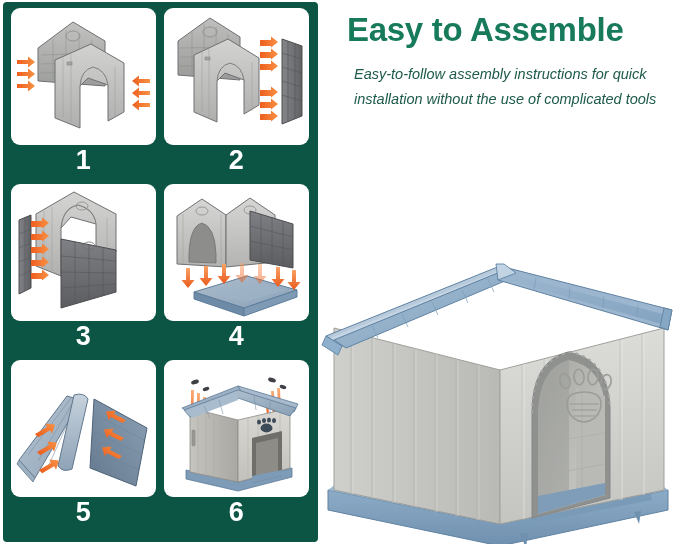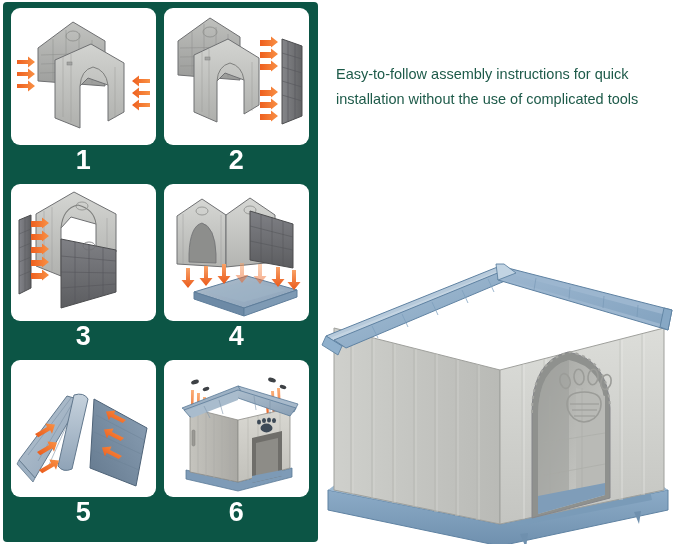--- a/index.html
+++ b/index.html
@@ -25,22 +25,22 @@
   .step-num{position:absolute;left:0;top:137px;width:145px;height:31px;
     line-height:31px;text-align:center;color:#ffffff;font-size:27px;
     font-weight:bold;letter-spacing:.5px;}
 
   .art{position:absolute;left:0;top:0;width:145px;height:137px;}
 
   
   .headline{position:absolute;left:347px;top:12px;width:320px;
     font-size:33px;font-weight:bold;color:#167a5b;letter-spacing:-.3px;
     line-height:1.1;}
-  .subcopy{position:absolute;left:336px;top:62px;width:312px;
-    font-size:14.5px;line-height:1.72;color:#1d5a49;}
+  .subcopy{position:absolute;left:354px;top:62px;width:312px;
+    font-size:14.5px;line-height:1.72;color:#1d5a49;font-style:italic;}
 
   
   .hero{position:absolute;left:320px;top:228px;width:356px;height:316px;}
 </style>
 </head>
 <body>
 
 <div id="root">
 
   <div class="green-panel">
@@ -423,20 +423,21 @@
 
             <rect x="28" y="70" width="3" height="16" rx="1.4" fill="#9a9994" stroke="#7d7c78" stroke-width=".5"></rect>
           </svg>
         </div>
         <div class="step-num">6</div>
       </div>
 
     </div>
   </div>
 
+  <div class="headline">Easy to Assemble</div>
   <div class="subcopy">Easy-to-follow assembly instructions for quick installation without the use of complicated tools</div>
 
   <svg class="hero" viewBox="0 0 356 316">
     <defs>
       <linearGradient id="hWallFront" x1="0" y1="0" x2="0" y2="1">
         <stop offset="0" stop-color="#dcddd9"></stop>
           <stop offset="1" stop-color="#c4c5c1"></stop>
       </linearGradient>
       <linearGradient id="hWallSide" x1="0" y1="0" x2="1" y2="0">
         <stop offset="0" stop-color="#cfd0cc"></stop>

